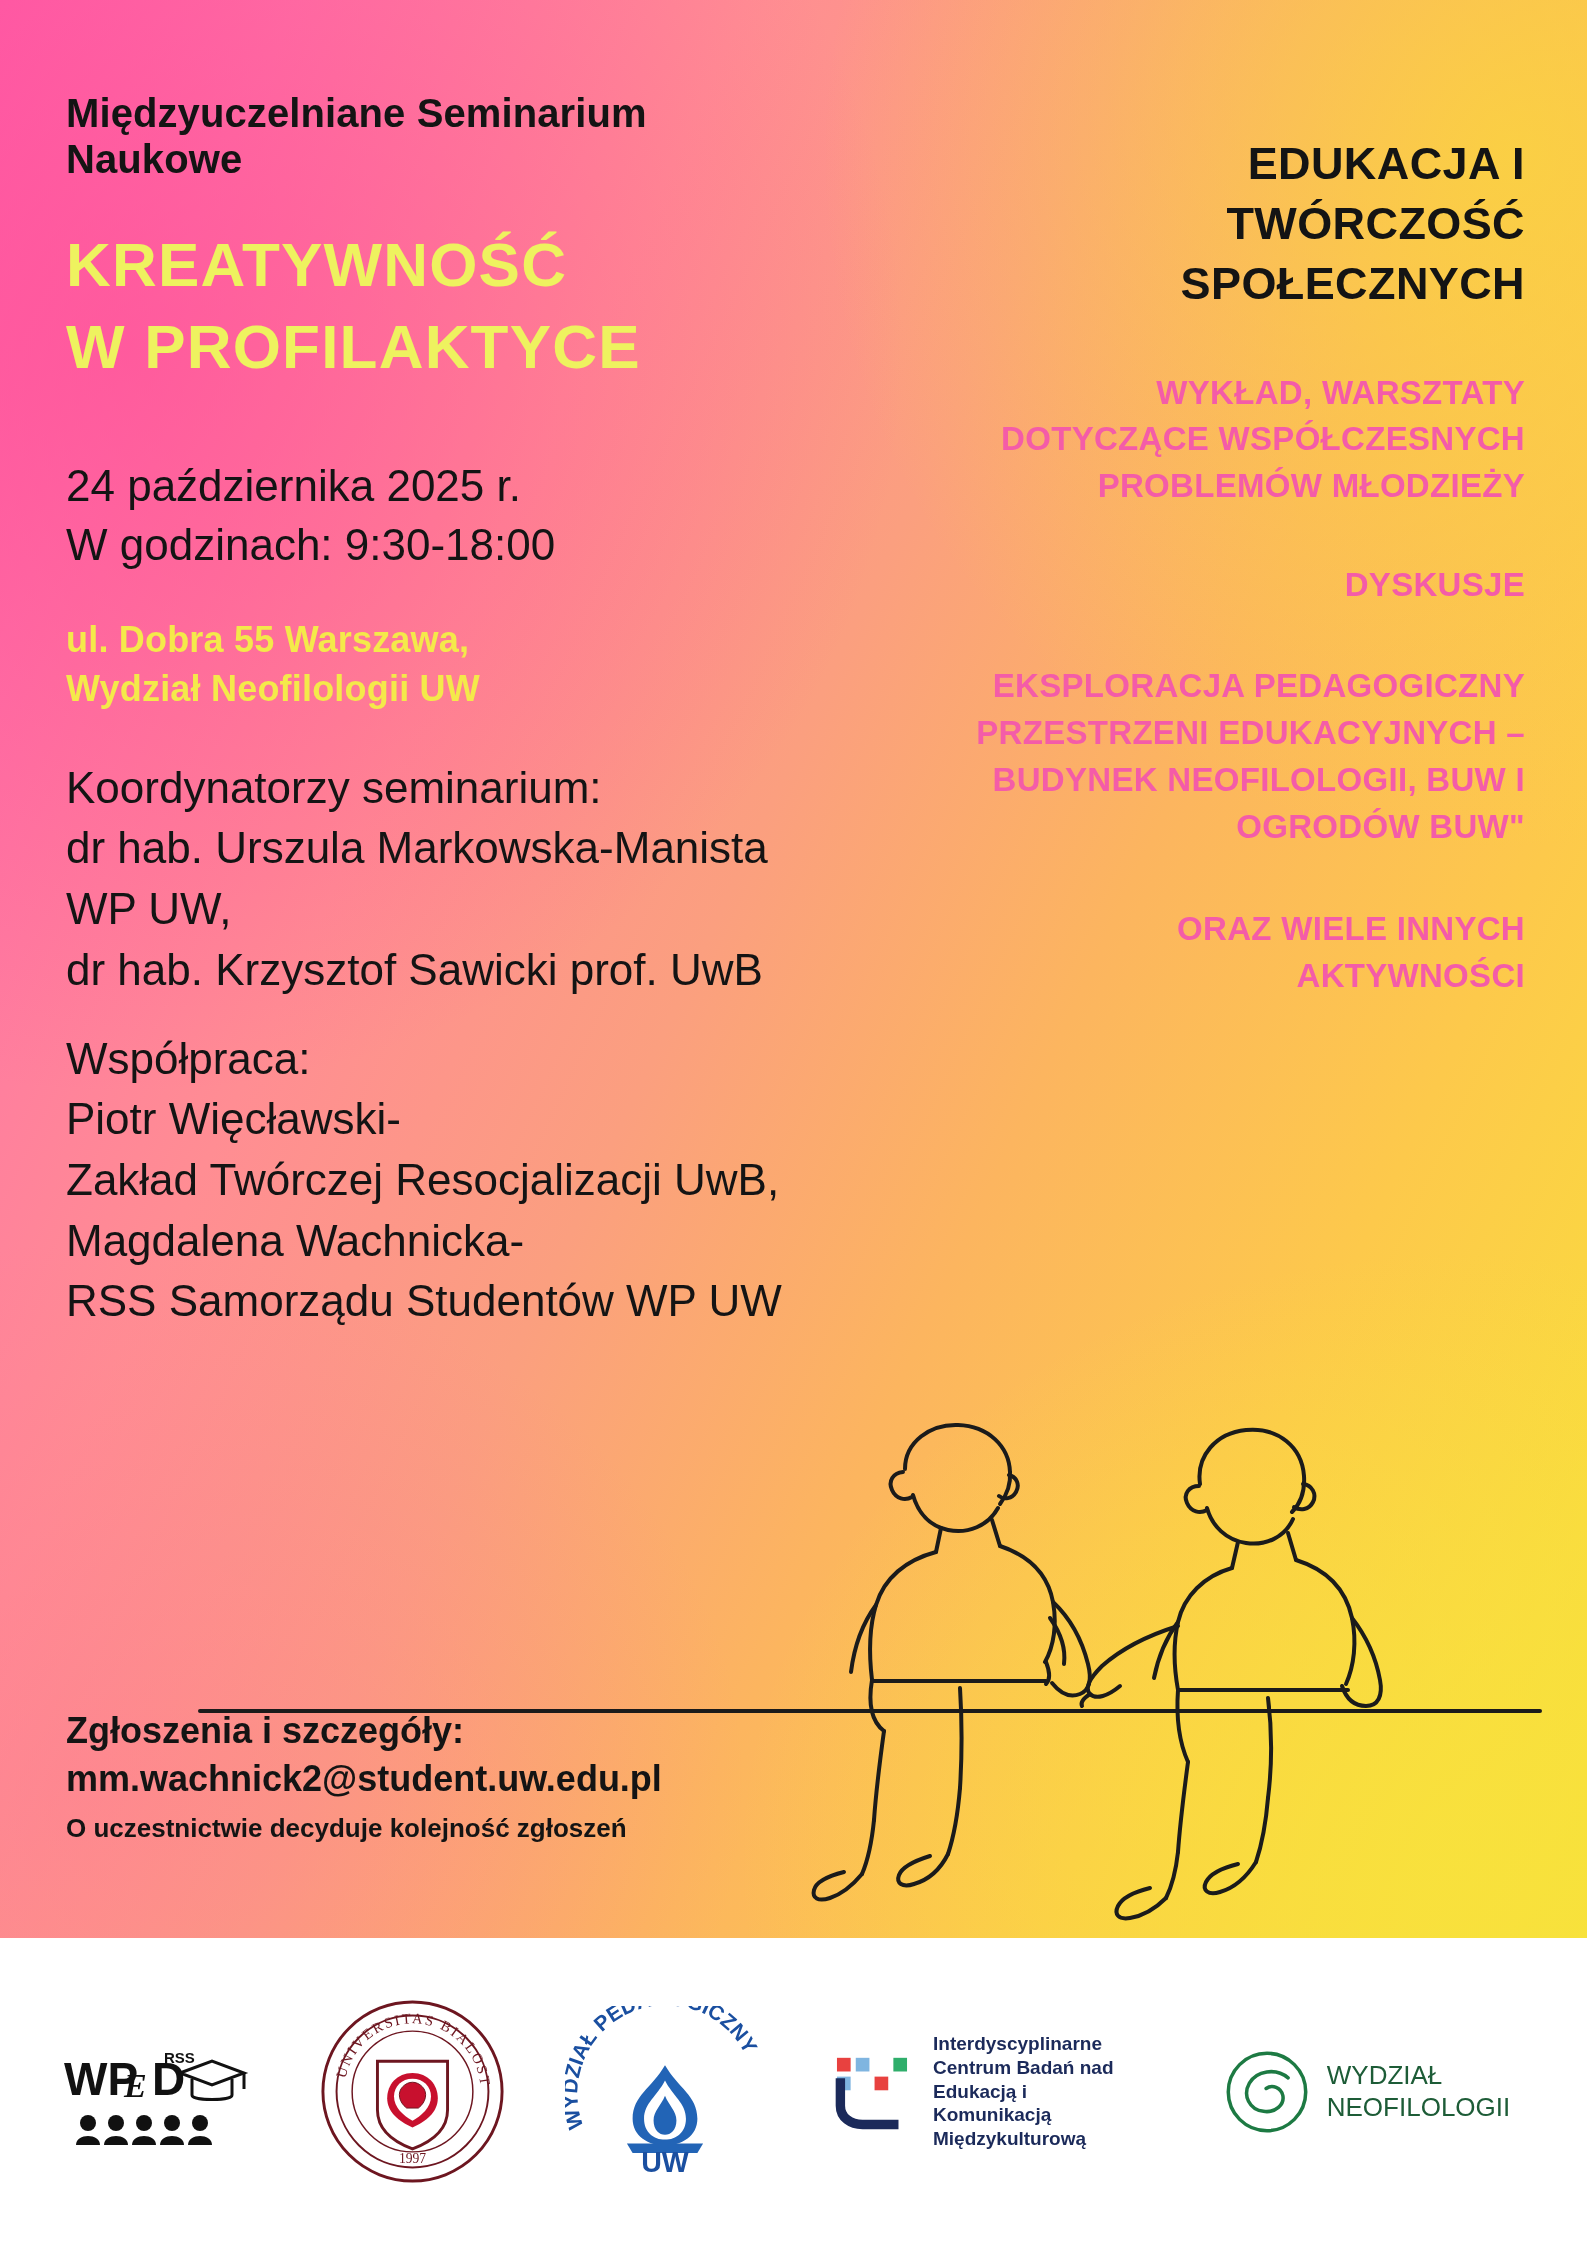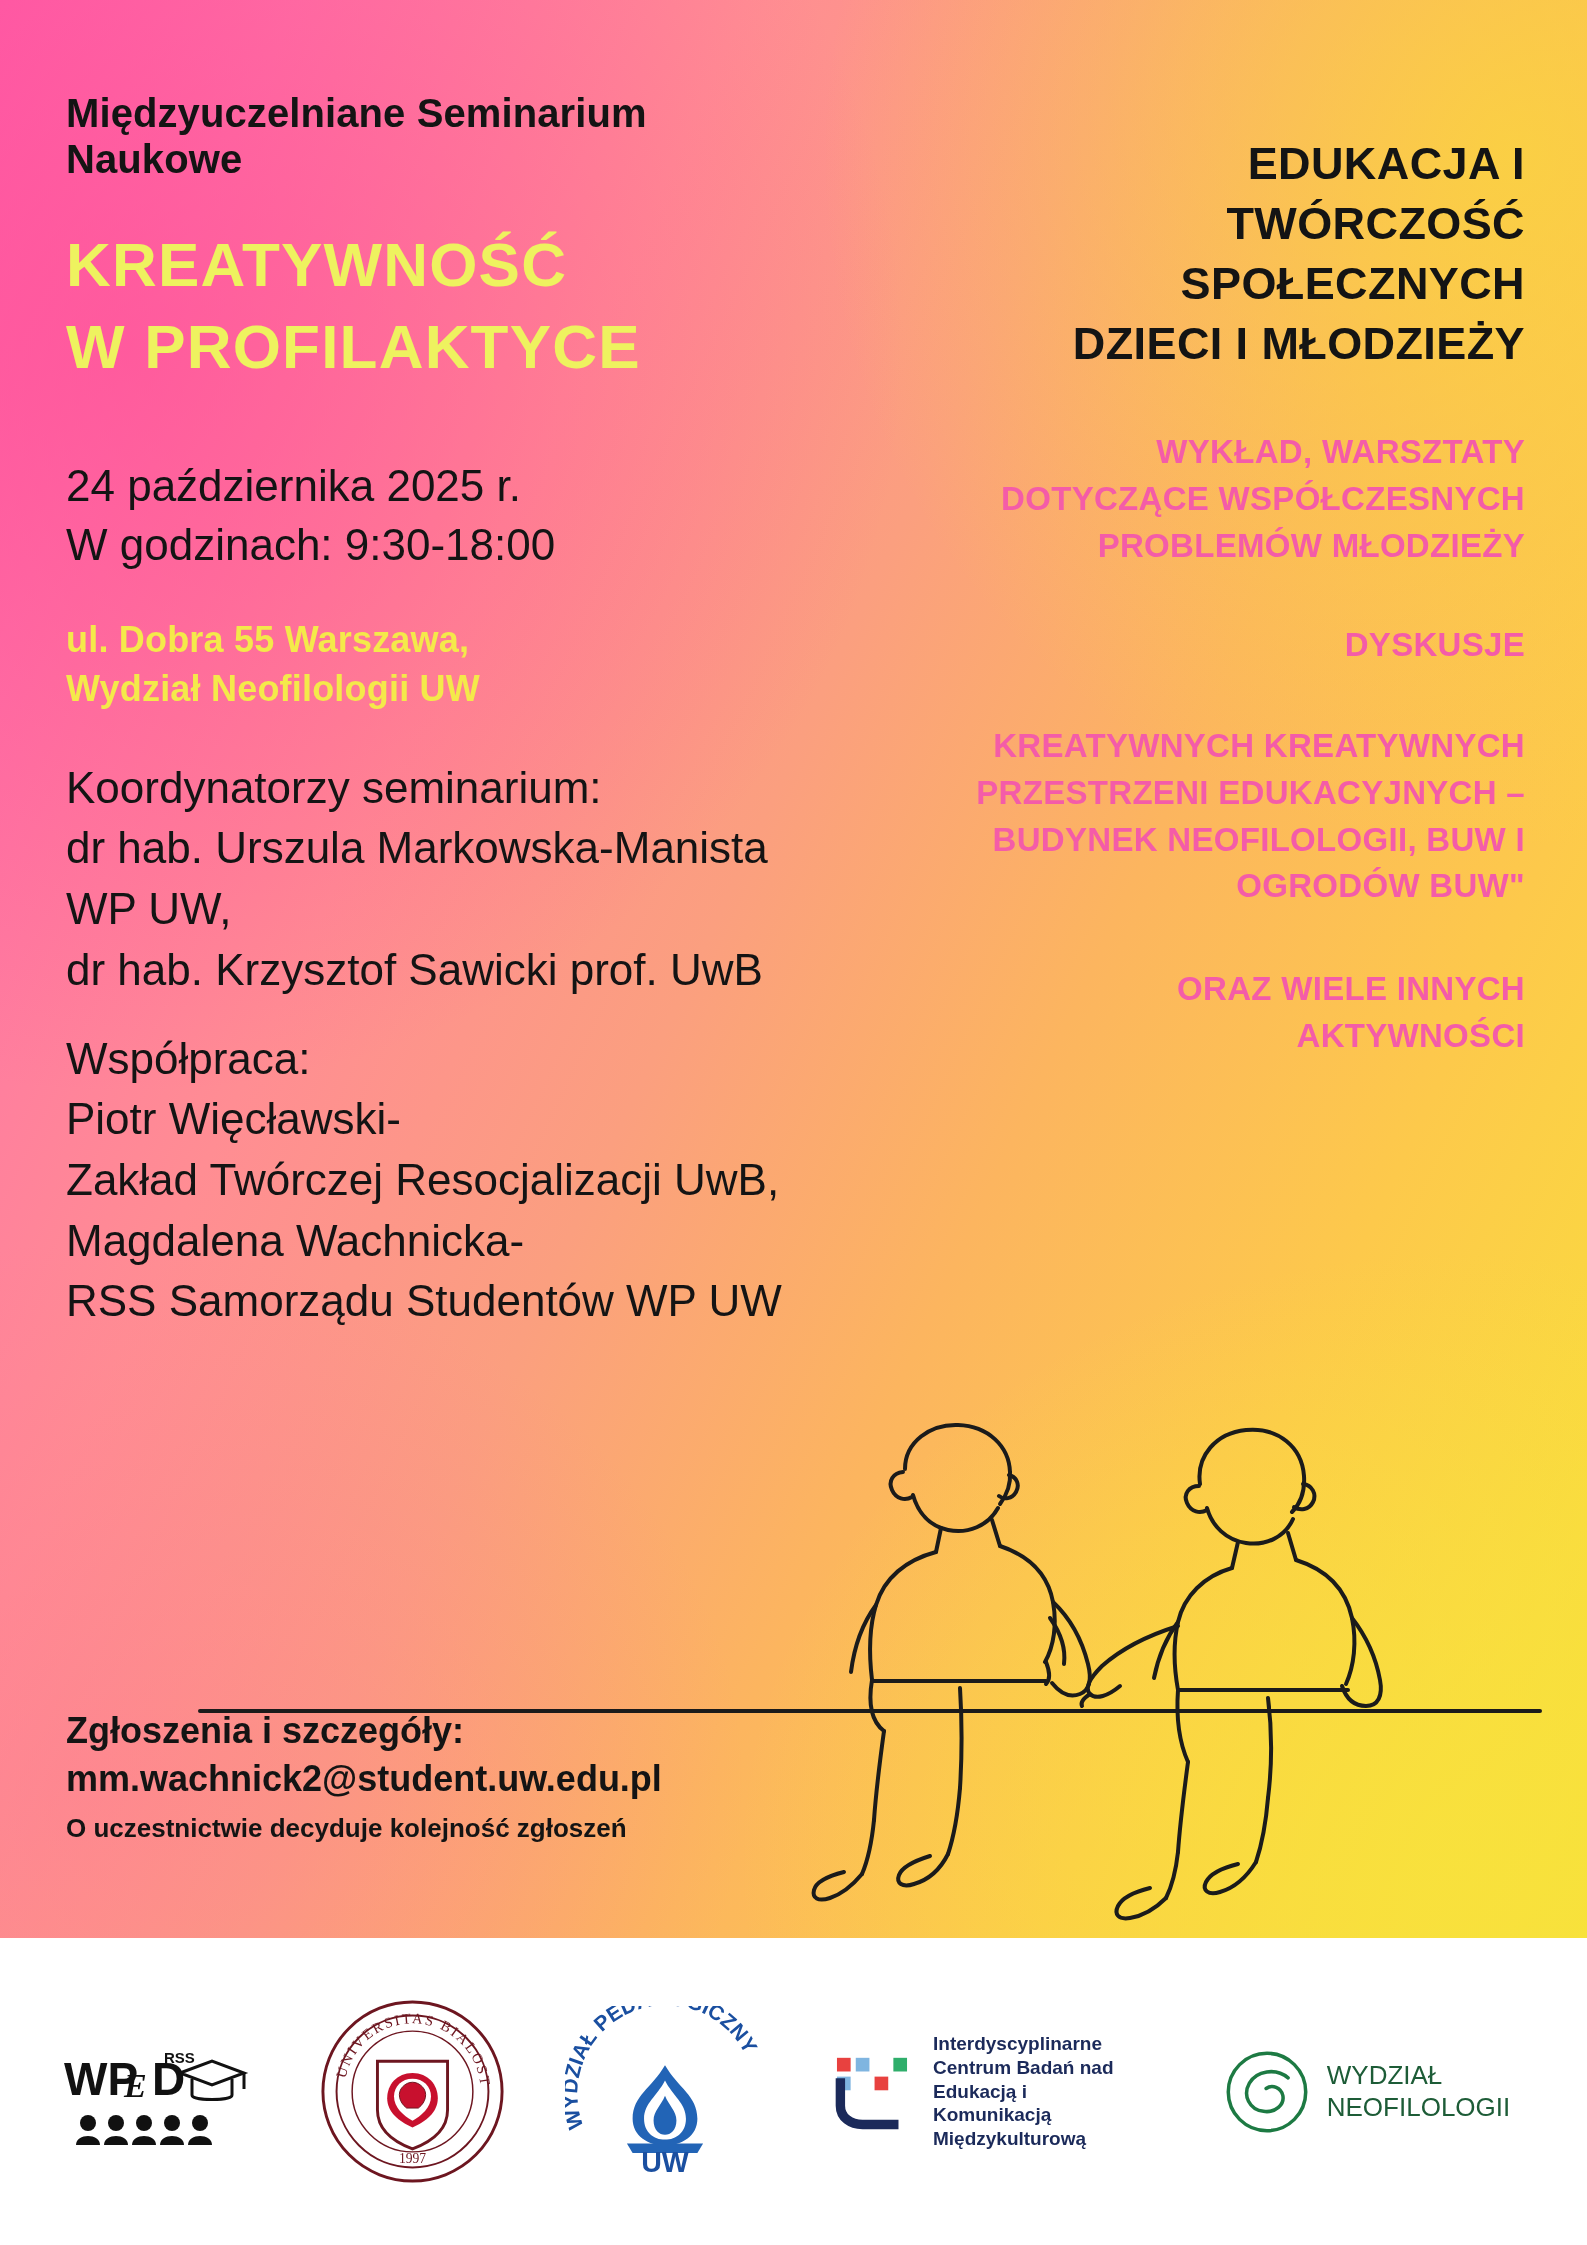--- a/index.html
+++ b/index.html
@@ -311,35 +311,34 @@
     <div class="c-label">Zgłoszenia i szczegóły:</div>
     <div class="c-mail">mm.wachnick2@student.uw.edu.pl</div>
     <div class="c-note">O uczestnictwie decyduje kolejność zgłoszeń</div>
   </div>
 
   <div class="right-col">
     <div class="title-right">
       <span>EDUKACJA I</span>
       <span>TWÓRCZOŚĆ</span>
       <span>SPOŁECZNYCH</span>
-      <span>DZIECI I MŁODZIEŻY</span>
     </div>
 
     <div class="pink-block pink-1">
       <span>WYKŁAD, WARSZTATY</span>
       <span>DOTYCZĄCE WSPÓŁCZESNYCH</span>
       <span>PROBLEMÓW MŁODZIEŻY</span>
     </div>
 
     <div class="pink-block pink-2">
       <span>DYSKUSJE</span>
     </div>
 
     <div class="pink-block pink-3">
-      <span>KREATYWNYCH KREATYWNYCH</span>
+      <span>EKSPLORACJA PEDAGOGICZNY</span>
       <span>PRZESTRZENI EDUKACYJNYCH –</span>
       <span>BUDYNEK NEOFILOLOGII, BUW I</span>
       <span>OGRODÓW BUW"</span>
     </div>
 
     <div class="pink-block pink-4">
       <span>ORAZ WIELE INNYCH</span>
       <span>AKTYWNOŚCI</span>
     </div>
   </div>

